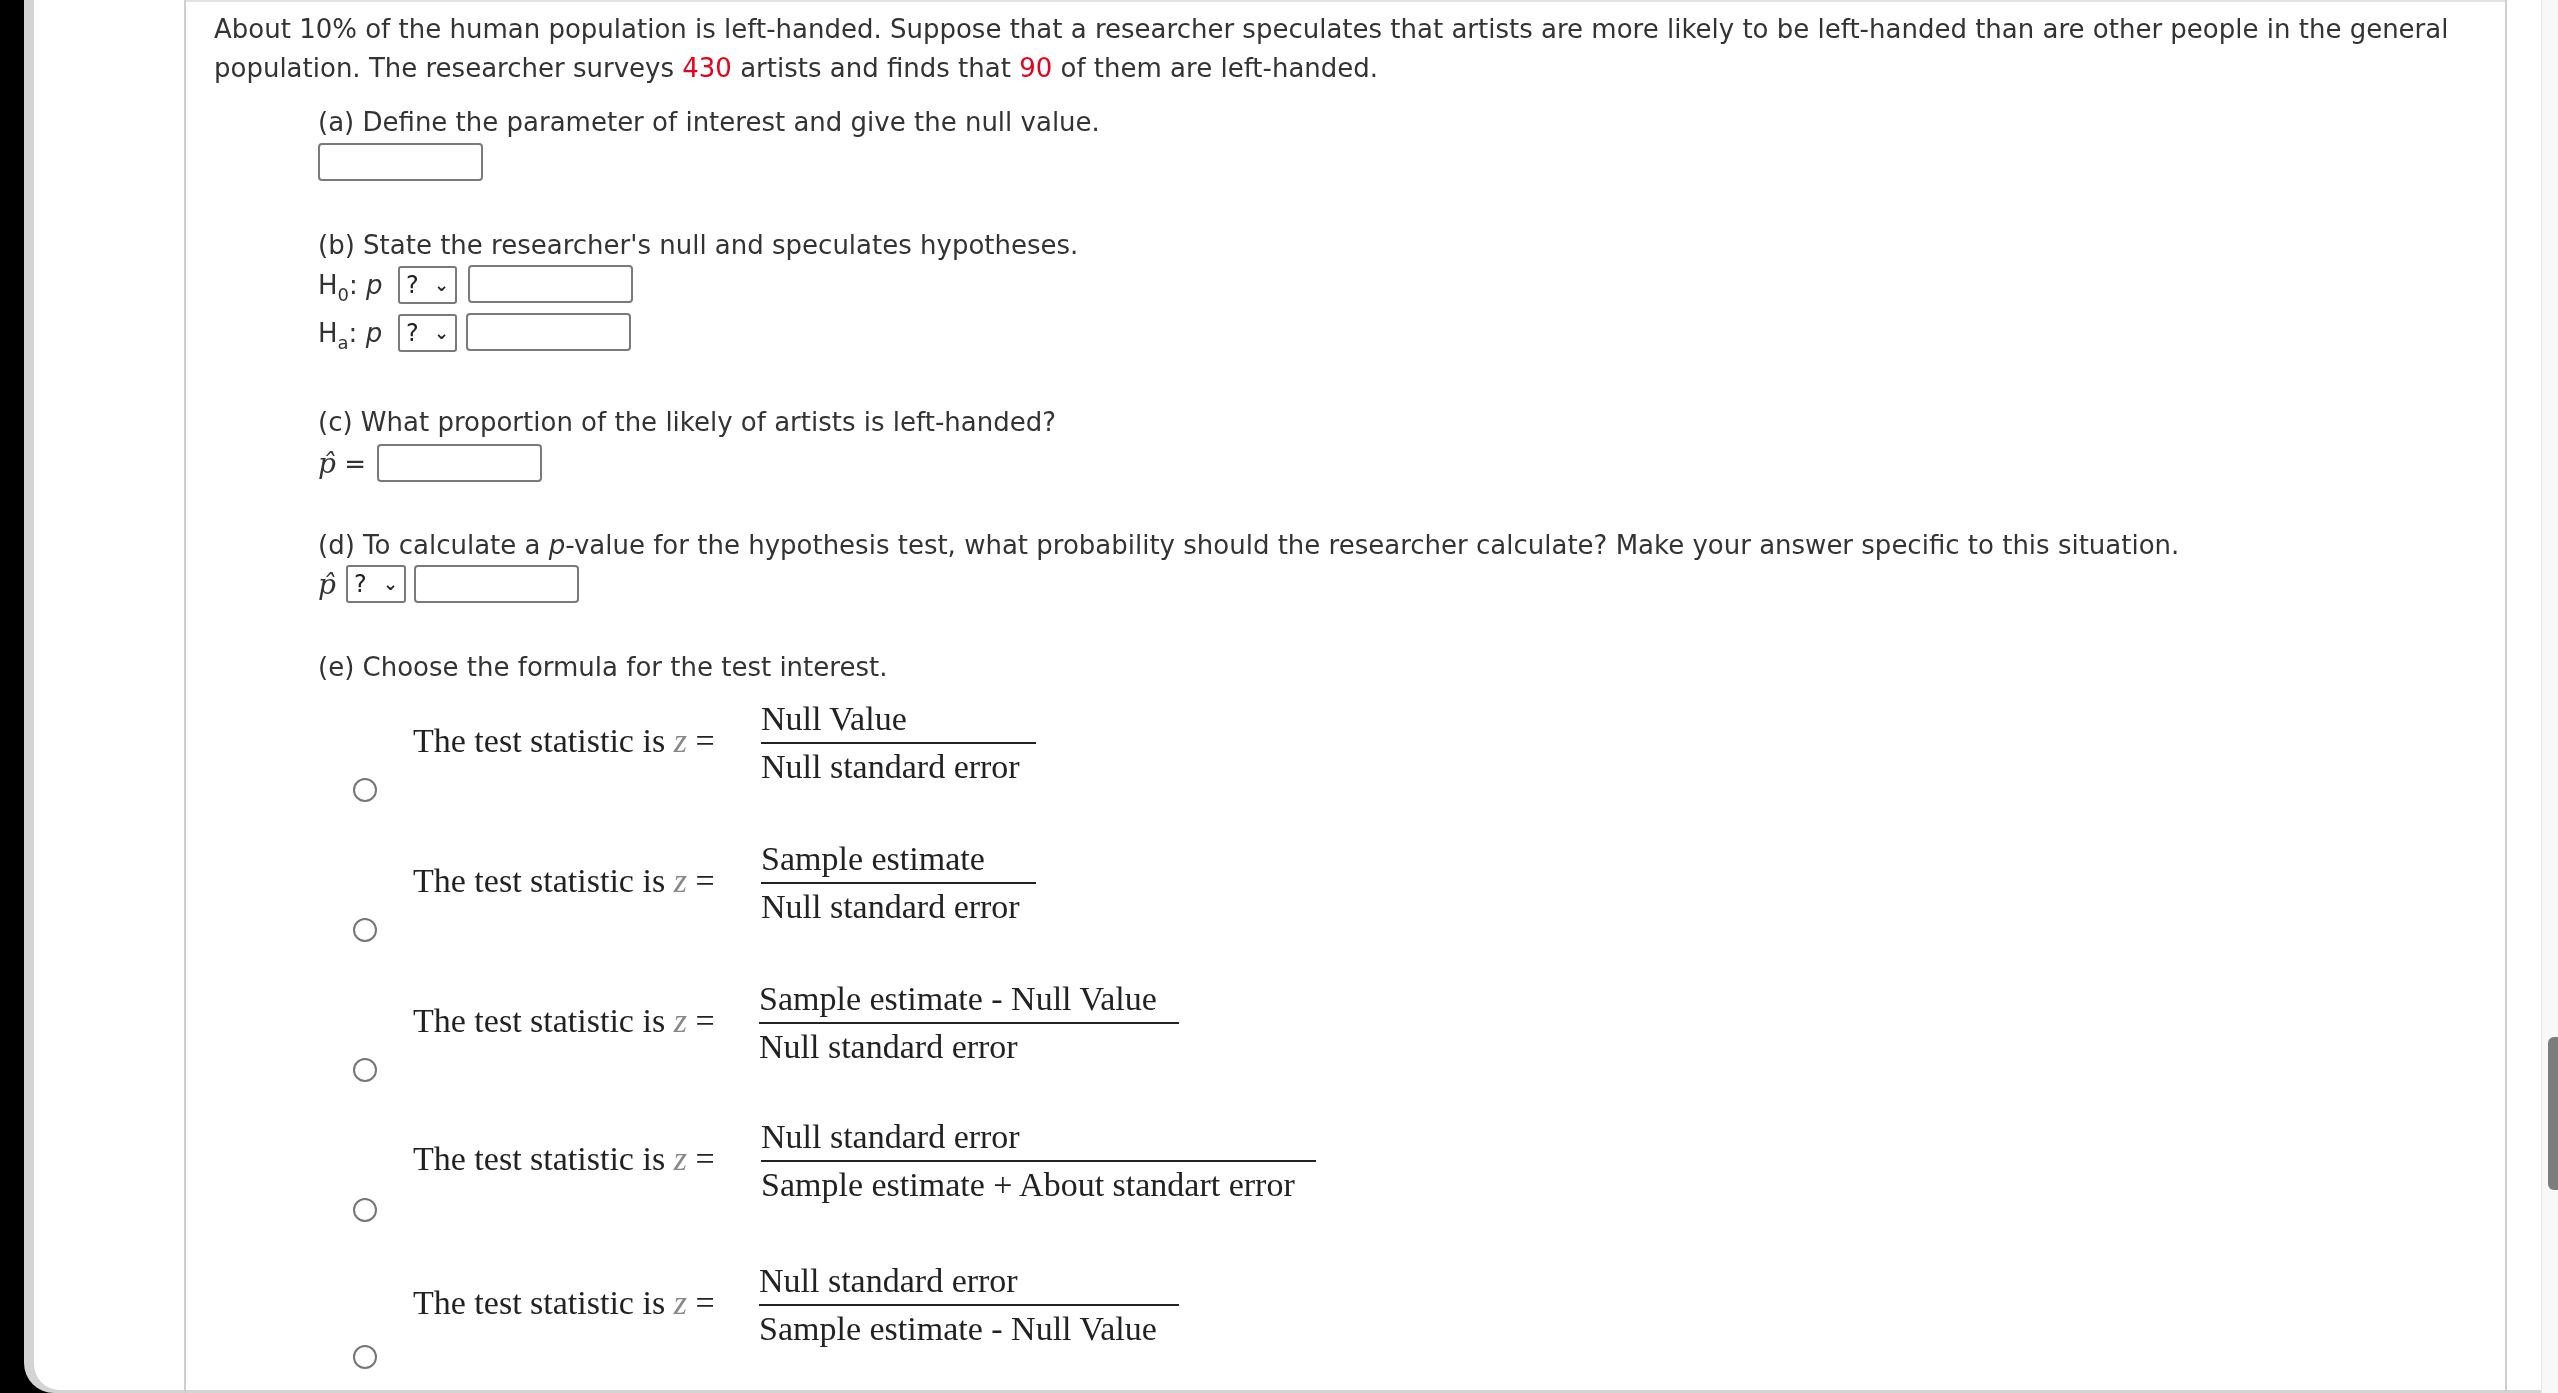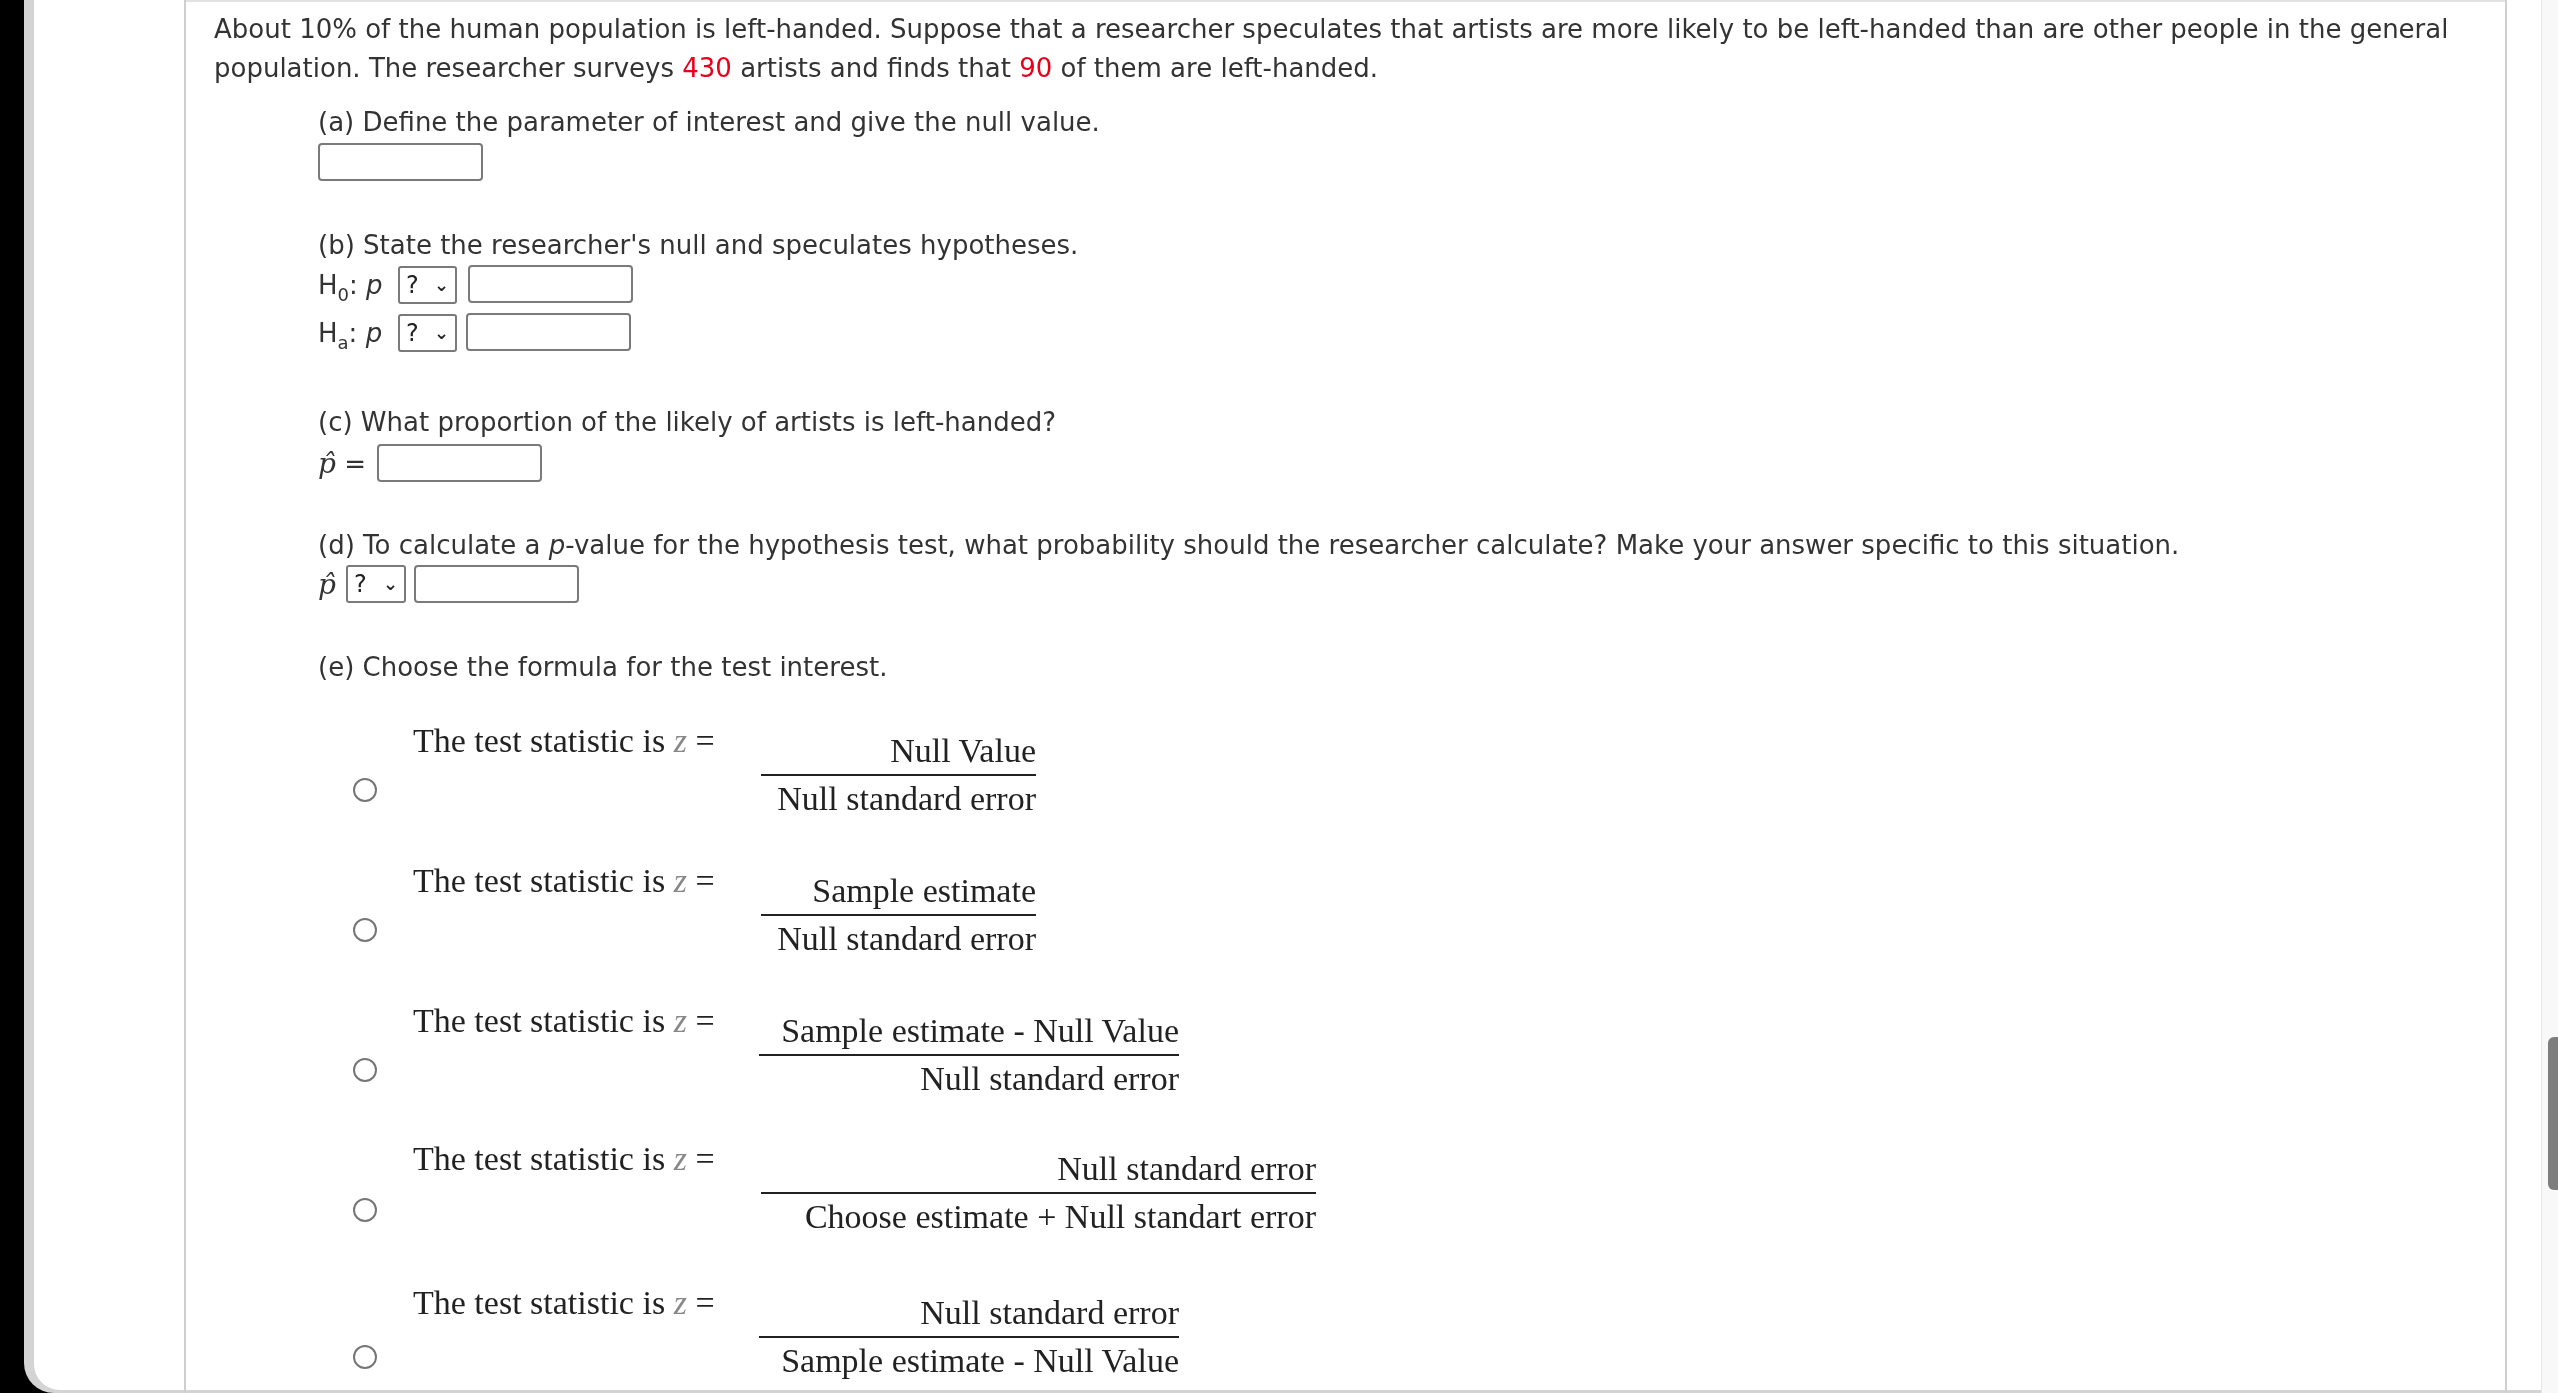--- a/index.html
+++ b/index.html
@@ -37,21 +37,21 @@
     font-size:24px; line-height:34px; padding-left:6px; color:#222;
   }
   .sel .chev { position:absolute; right:6px; top:0; font-size:18px; font-weight:bold; }
   .ital { font-style:italic; }
   .sub { font-size:18px; position:relative; top:7px; }
   .phat { font-family:"DejaVu Serif", serif; font-style:italic; font-size:28px; }
 
   .formula { position:absolute; font-family:"Liberation Serif", "DejaVu Serif", serif; color:#222; font-size:34px; white-space:nowrap; }
   .formula .lead { position:absolute; left:0;font-family:Liberation Serif, serif; }
   .formula .z { font-style:italic; color:#888; }
-  .frac { position:absolute; text-align:right;margin-top:32px; }
+  .frac { position:absolute; text-align:left; }
   .frac .num, .frac .den { display:block; line-height:42px; }
   .frac .bar { display:block; height:2px; background:#222; margin:2px 0; }
 
   .radio {
     position:absolute; width:24px; height:24px; border:2px solid #767676;
     border-radius:50%; box-sizing:border-box; background:#fff;
   }
 </style>
 </head>
 <body>
@@ -139,21 +139,21 @@
     <span class="den">Null standard error</span>
   </span>
 </div>
 <div class="radio" style="left:353px; top:1058px;"></div>
 
 <div class="formula" style="left:413px; top:1116px; width:950px; height:90px;">
   <span class="lead" style="top:24px;"><span>The test statistic is </span><span class="z">z</span><span> =</span></span>
   <span class="frac" style="left:348px; top:0; width:555px;">
     <span class="num">Null standard error</span>
     <span class="bar"></span>
-    <span class="den">Choose estimate + Null standart error</span>
+    <span class="den">Sample estimate + About standart error</span>
   </span>
 </div>
 <div class="radio" style="left:353px; top:1198px;"></div>
 
 <div class="formula" style="left:413px; top:1260px; width:800px; height:90px;">
   <span class="lead" style="top:24px;"><span>The test statistic is </span><span class="z">z</span><span> =</span></span>
   <span class="frac" style="left:346px; top:0; width:420px;">
     <span class="num">Null standard error</span>
     <span class="bar"></span>
     <span class="den">Sample estimate - Null Value</span>

